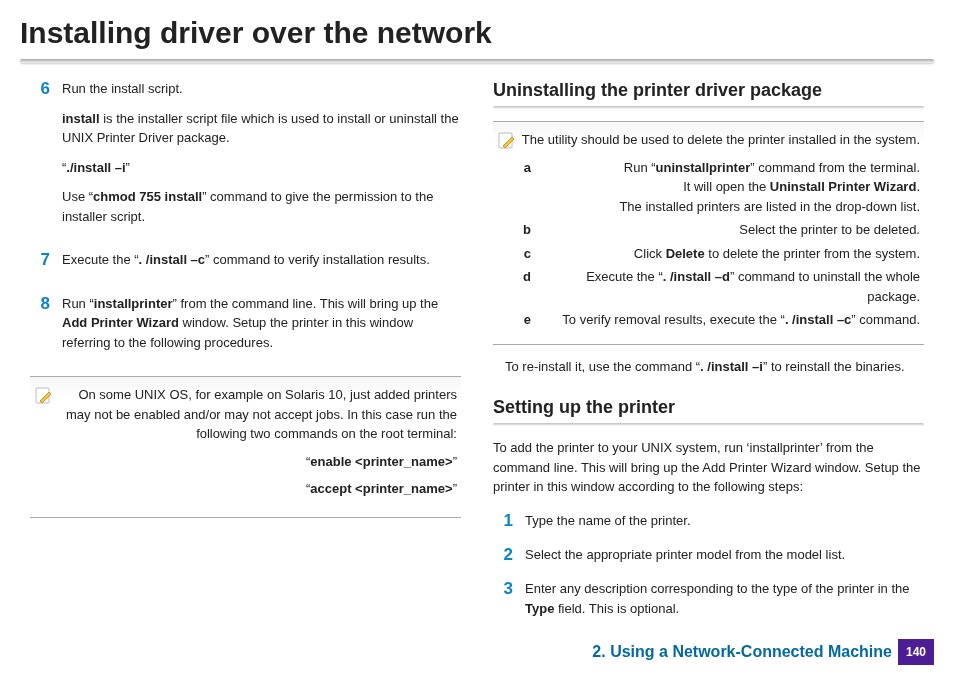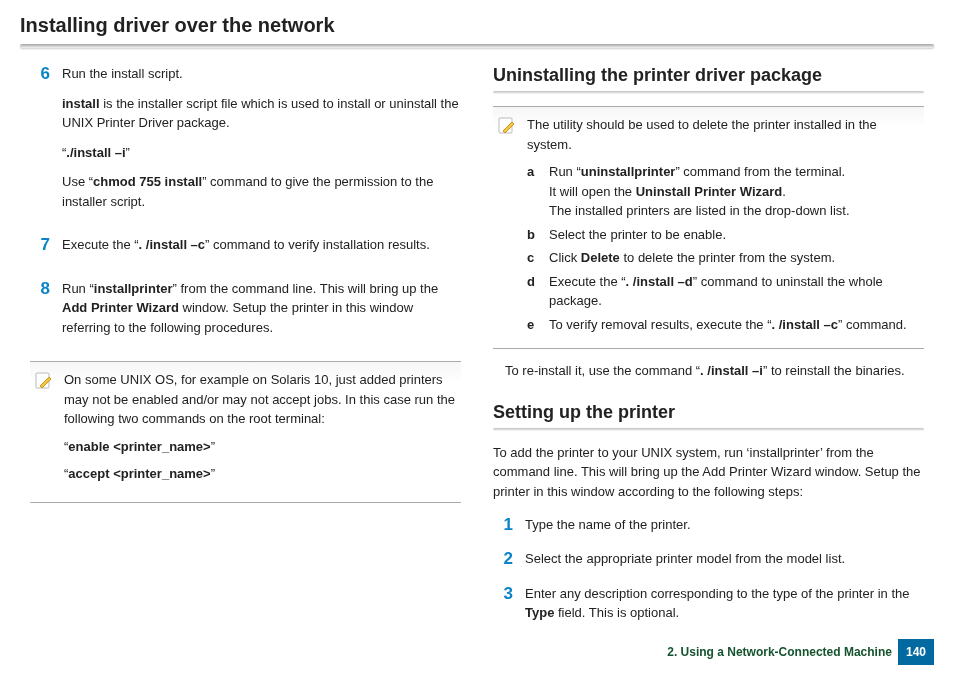--- a/index.html
+++ b/index.html
@@ -1,37 +1,37 @@
 <!DOCTYPE html>
 <html><head>
 <meta charset="utf-8">
 <style>
   * { box-sizing: border-box; margin: 0; padding: 0; }
   body { font-family: "Segoe UI", Arial, sans-serif; font-size: 13px; color: #222; width: 954px; height: 675px; background: #fff; position: relative; line-height: 1.5; }
-  .title { font-size: 20px; font-weight: bold; padding: 10px 20px 4px 20px; }
+  .title { font-size: 30px; font-weight: bold; padding: 10px 20px 4px 20px; }
   .title-rule { height: 4px; margin: 0 20px 10px 20px; background: linear-gradient(to bottom, rgba(0,0,0,0.35), rgba(0,0,0,0.05)); border-radius: 2px; box-shadow: 0 1px 2px rgba(0,0,0,0.2); }
   .columns { display: flex; gap: 32px; padding: 0 30px 10px 30px; }
   .col { flex: 1; min-width: 0; }
   .step { display: flex; gap: 12px; margin: 6px 0 14px 0; }
   .step-num { color: #0a84c9; font-weight: bold; font-size: 17px; width: 20px; text-align: right; flex-shrink: 0; line-height: 1.2; }
   .step-body { flex: 1; font-size: 13px; }
   .step-body p { margin-bottom: 10px; }
   .note-box { border-top: 1px solid #aaa; border-bottom: 1px solid #aaa; padding: 8px 4px 10px 4px; margin: 12px 0; background: linear-gradient(to bottom, #f6f6f6 0%, #fff 20px); }
-  .note-flex { display: flex; gap: 10px; }
+  .note-flex { display: flex; gap: 0; text-align: right; }
   .note-icon { width: 20px; height: 20px; flex-shrink: 0; }
   .note-content { flex: 1; font-size: 13px; }
   .note-content p { margin-bottom: 8px; }
   .subhead { font-size: 18px; font-weight: bold; margin: 4px 0 2px 0; }
   .sub-rule { height: 3px; margin-bottom: 12px; background: linear-gradient(to bottom, rgba(0,0,0,0.25), rgba(0,0,0,0.02)); border-radius: 2px; }
   .sub-item { display: flex; gap: 8px; margin: 4px 0; }
   .sub-letter { font-weight: bold; width: 14px; flex-shrink: 0; }
   .sub-body { flex: 1; }
   .footer { position: absolute; right: 20px; bottom: 10px; display: flex; align-items: stretch; gap: 6px; }
-  .footer-text { color: #14532d; font-weight: bold; font-size: 12px; display: flex; align-items: center; }
-  .footer-page { background: #0369a1; color: #fff; font-weight: bold; font-size: 12px; padding: 4px 8px; display: flex; align-items: center; }
+  .footer-text { color: #0369a1; font-weight: bold; font-size: 16px; display: flex; align-items: center; }
+  .footer-page { background: #4c1d95; color: #fff; font-weight: bold; font-size: 12px; padding: 4px 8px; display: flex; align-items: center; }
   b { font-weight: bold; }
 </style>
 </head>
 <body>
 
 <div class="title">Installing driver over the network</div>
 <div class="title-rule"></div>
 
 <div class="columns">
   <div class="col">
@@ -90,21 +90,21 @@
         </div>
         <div class="note-content">
           <p>The utility should be used to delete the printer installed in the system.</p>
           <div id="sec1-items">
               <div class="sub-item">
                 <div class="sub-letter">a</div>
                 <div class="sub-body">Run “<b>uninstallprinter</b>” command from the terminal.<br>It will open the <b>Uninstall Printer Wizard</b>.<br>The installed printers are listed in the drop-down list.</div>
               </div>
               <div class="sub-item">
                 <div class="sub-letter">b</div>
-                <div class="sub-body">Select the printer to be enable.</div>
+                <div class="sub-body">Select the printer to be deleted.</div>
               </div>
               <div class="sub-item">
                 <div class="sub-letter">c</div>
                 <div class="sub-body">Click <b>Delete</b> to delete the printer from the system.</div>
               </div>
               <div class="sub-item">
                 <div class="sub-letter">d</div>
                 <div class="sub-body">Execute the “<b>. /install –d</b>” command to uninstall the whole package.</div>
               </div>
               <div class="sub-item">

